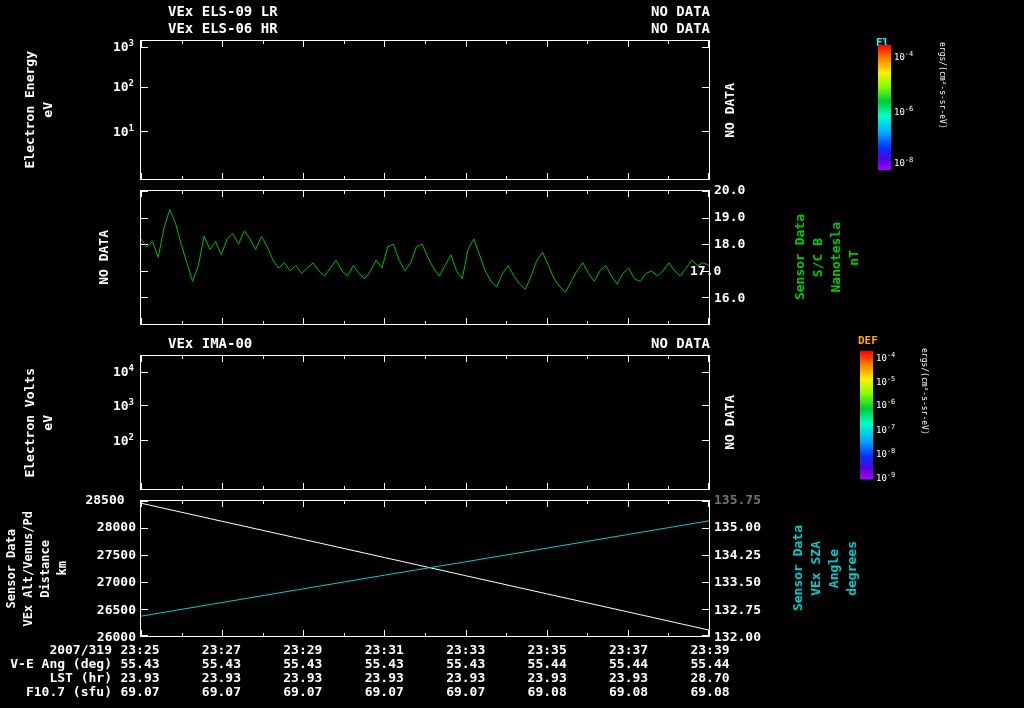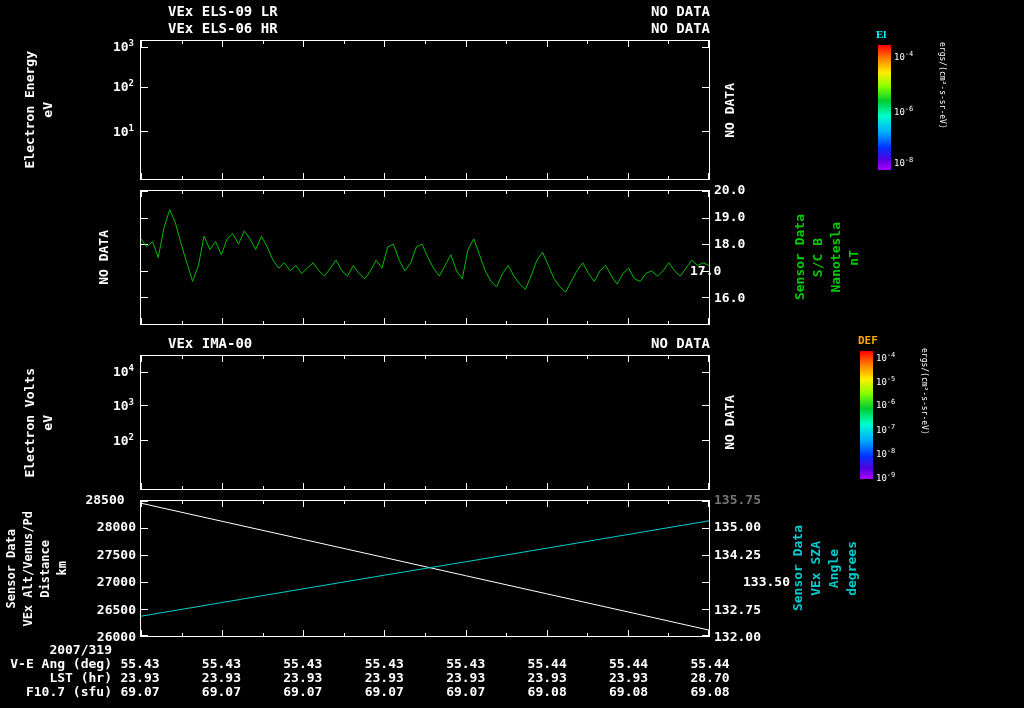--- a/index.html
+++ b/index.html
@@ -250,20 +250,30 @@
 
   <div class="vblock cyan" style="left:790px;top:500px;height:137px;">
     <span class="vtext">Sensor Data</span>
     <span class="vtext">VEx SZA</span>
     <span class="vtext">Angle</span>
     <span class="vtext">degrees</span>
   </div>
 
   <div class="abs t13 right-align" style="left:0px;top:643px;width:112px;">2007/319</div>
 
+  <div class="abs" id="time-row" style="left:140px;top:643px;width:570px;height:14px;">
+      <div class="t13" style="position: absolute; left: 0%; top: 0px; transform: translateX(-50%);">23:25</div>
+      <div class="t13" style="position: absolute; left: 14.2857%; top: 0px; transform: translateX(-50%);">23:27</div>
+      <div class="t13" style="position: absolute; left: 28.5714%; top: 0px; transform: translateX(-50%);">23:29</div>
+      <div class="t13" style="position: absolute; left: 42.8571%; top: 0px; transform: translateX(-50%);">23:31</div>
+      <div class="t13" style="position: absolute; left: 57.1429%; top: 0px; transform: translateX(-50%);">23:33</div>
+      <div class="t13" style="position: absolute; left: 71.4286%; top: 0px; transform: translateX(-50%);">23:35</div>
+      <div class="t13" style="position: absolute; left: 85.7143%; top: 0px; transform: translateX(-50%);">23:37</div>
+      <div class="t13" style="position: absolute; left: 100%; top: 0px; transform: translateX(-50%);">23:39</div>
+    </div>
   <div class="abs" id="info-rows" style="left:0px;top:657px;width:740px;height:48px;">
       <div class="t13 right-align" style="position: absolute; left: 0px; top: 0px; width: 112px;">V-E Ang (deg)</div>
       <div class="t13" style="position: absolute; left: 140px; top: 0px; transform: translateX(-50%);">55.43</div>
       <div class="t13" style="position: absolute; left: 221.429px; top: 0px; transform: translateX(-50%);">55.43</div>
       <div class="t13" style="position: absolute; left: 302.857px; top: 0px; transform: translateX(-50%);">55.43</div>
       <div class="t13" style="position: absolute; left: 384.286px; top: 0px; transform: translateX(-50%);">55.43</div>
       <div class="t13" style="position: absolute; left: 465.714px; top: 0px; transform: translateX(-50%);">55.43</div>
       <div class="t13" style="position: absolute; left: 547.143px; top: 0px; transform: translateX(-50%);">55.44</div>
       <div class="t13" style="position: absolute; left: 628.571px; top: 0px; transform: translateX(-50%);">55.44</div>
       <div class="t13" style="position: absolute; left: 710px; top: 0px; transform: translateX(-50%);">55.44</div>
@@ -300,27 +310,27 @@
       <div class="ticklabel" style="left: 714px; top: 290px;">16.0</div>
       <div class="ticklabel right-align" style="left: 74px; top: 492px; width: 62px; text-align: center;">28500</div>
       <div class="ticklabel right-align" style="left: 74px; top: 519.4px; width: 62px; text-align: right;">28000</div>
       <div class="ticklabel right-align" style="left: 74px; top: 546.8px; width: 62px; text-align: right;">27500</div>
       <div class="ticklabel right-align" style="left: 74px; top: 574.2px; width: 62px; text-align: right;">27000</div>
       <div class="ticklabel right-align" style="left: 74px; top: 601.6px; width: 62px; text-align: right;">26500</div>
       <div class="ticklabel right-align" style="left: 74px; top: 629px; width: 62px; text-align: right;">26000</div>
       <div class="ticklabel cyan" style="left: 714px; top: 492px; color: #737373;">135.75</div>
       <div class="ticklabel cyan" style="left: 714px; top: 519.4px; color: rgb(255, 255, 255);">135.00</div>
       <div class="ticklabel cyan" style="left: 714px; top: 546.8px; color: rgb(255, 255, 255);">134.25</div>
-      <div class="ticklabel cyan" style="left: 714px; top: 574.2px; color: rgb(255, 255, 255); margin-left: 29px;">133.50</div>
+      <div class="ticklabel cyan" style="left: 714px; top: 574.2px; color: rgb(255, 255, 255);">133.50</div>
       <div class="ticklabel cyan" style="left: 714px; top: 601.6px; color: rgb(255, 255, 255);">132.75</div>
       <div class="ticklabel cyan" style="left: 714px; top: 629px; color: rgb(255, 255, 255);">132.00</div>
     </div>
 
   <div class="abs" style="left:876px;top:28px;width:90px;height:150px;">
-    <div class="cbar-label" style="left: 0px; top: 0px; color: rgb(0, 255, 255); font-family: Liberation Serif, serif;">El</div>
+    <div class="cbar-label" style="left: 0px; top: 8px; color: rgb(0, 255, 255);">El</div>
     <div class="cbar-strip" style="left:2px;top:17px;height:125px;"></div>
     <div class="abs" id="cbar0-ticks" style="left:18px;top:17px;width:30px;height:125px;">
         <div class="cbar-tick" style="left: 0px; top: 5px;">10<sup>-4</sup></div>
         <div class="cbar-tick" style="left: 0px; top: 60px;">10<sup>-6</sup></div>
         <div class="cbar-tick" style="left: 0px; top: 111.25px;">10<sup>-8</sup></div>
       </div>
     <div class="vsmall abs" style="left:62px;top:14px;height:132px;">ergs/(cm²-s-sr-eV)</div>
   </div>
 
   <div class="abs" style="left:858px;top:334px;width:90px;height:155px;">

